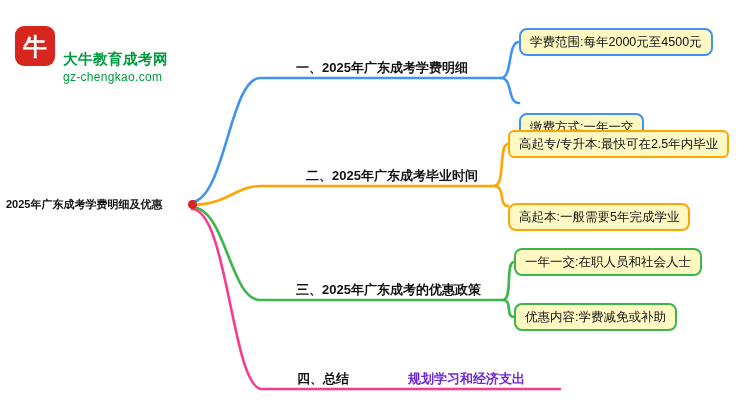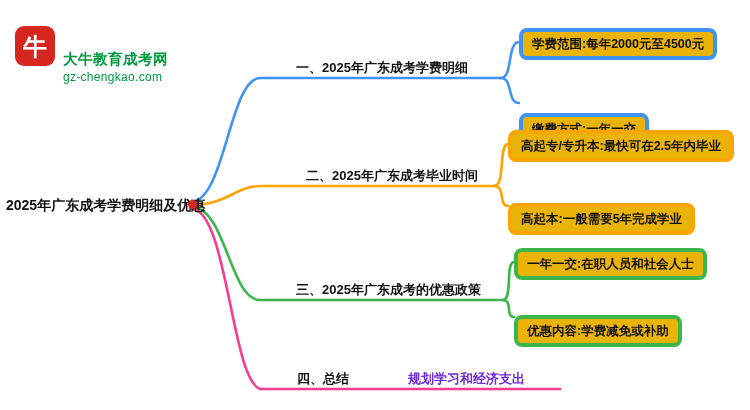--- a/index.html
+++ b/index.html
@@ -7,38 +7,38 @@
     font-family:"Liberation Sans","DejaVu Sans",sans-serif; }
   .stage { position:relative; width:750px; height:410px; background:#ffffff; }
   svg.lines { position:absolute; left:0; top:0; width:750px; height:410px; }
   svg.lines path { fill:none; stroke-width:2.6; stroke-linecap:round; }
 
   .logo { position:absolute; left:14px; top:9px; display:flex; gap:7px; align-items:center; cursor:pointer; }
   .logo-icon { width:42px; height:42px; display:block; }
   .logo-texts .name { font-size:14.5px; font-weight:bold; letter-spacing:.5px; line-height:1.15; }
   .logo-texts .url { font-size:12px; margin-top:2px; letter-spacing:.3px; }
 
-  .root-label { position:absolute; left:6px; top:197px; font-size:14px; font-weight:bold;
+  .root-label { position:absolute; left:6px; top:197px; font-size:11px; font-weight:bold;
     color:#111; white-space:nowrap; }
   .root-dot { position:absolute; left:188px; top:200px; width:9px; height:9px; border-radius:50%; }
 
   .branch-label { position:absolute; font-size:13px; font-weight:bold; color:#111; white-space:nowrap; }
   .bl1 { left:296px; top:59px; }
   .bl2 { left:306px; top:167px; }
   .bl3 { left:296px; top:281px; }
   .bl4 { left:297px; top:370px; }
 
-  .node-box { position:absolute; background:#eab308; border:4px solid #0ea5e9; border-radius:8px;
-    padding:4px 9px; font-size:12.5px; font-weight:bold; color:#111; white-space:nowrap; line-height:1.3; }
+  .node-box { position:absolute; background:#fef9c3; border:2px solid #0ea5e9; border-radius:8px;
+    padding:4px 9px; font-size:12.5px; font-weight:normal; color:#111; white-space:nowrap; line-height:1.3; }
   .b1c1 { left:519px; top:28px; }
   .b1c2 { left:519px; top:89px; }
-  .b2c1 { left:508px; top:130px; }
+  .b2c1 { left:508px; top:130px;border-radius:6px; }
   .b2c2 { left:508px; top:203px; }
   .b3c1 { left:514px; top:248px; }
-  .b3c2 { left:514px; top:303px;margin-top:12px; }
+  .b3c2 { left:514px; top:303px; }
 
   .child-text { position:absolute; font-size:13px; font-weight:bold; color:#6d28d9; white-space:nowrap; }
   .b4c1 { left:408px; top:370px; }
 </style>
 </head>
 <body>
 
 <div class="stage">
 
   <svg class="lines" viewBox="0 0 750 410">

